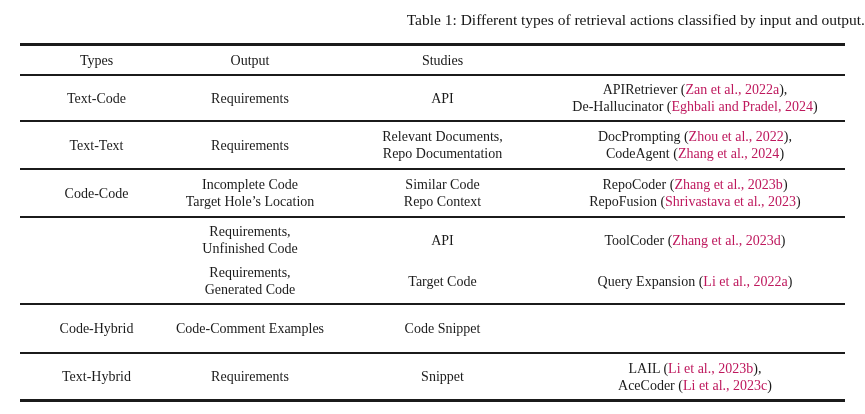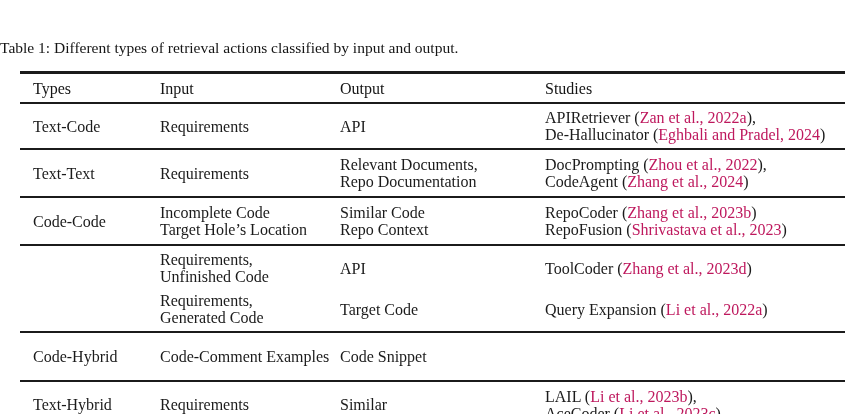--- a/index.html
+++ b/index.html
@@ -14,34 +14,34 @@
     color: #1b1b1b;
     overflow: hidden;
   }
   .page {
     width: 865px;
     height: 414px;
     position: relative;
   }
   .caption {
     padding-top: 10px;
-    text-align: left;
+    text-align: right;
     font-size: 15.5px;
     line-height: 20px;
     color: #151515;
     margin-bottom: 13px;
-    margin-top: 28px;
   }
   .tbl {
     width: 825px;
     margin: 0 auto;
     border-top: 3px solid #1b1b1b;
     border-bottom: 3px solid #1b1b1b;
-    font-size: 16px;
+    font-size: 14px;
     line-height: 17px;
+    text-align: center;
   }
   .hdr-row {
     display: grid;
     grid-template-columns: 140px 180px 205px 300px;
     min-height: 30px;
     align-items: center;
     border-bottom: 2px solid #1b1b1b;
     box-sizing: border-box;
   }
   .hdr-cell { color: #151515; }
@@ -82,21 +82,20 @@
 </style>
 </head>
 <body>
 
 <div class="page">
   <div class="caption">Table 1: Different types of retrieval actions classified by input and output.</div>
 
   <div class="tbl">
     <div class="hdr-row">
       <div class="hdr-cell c1">Types</div>
-      <div class="hdr-cell">Input</div>
       <div class="hdr-cell">Output</div>
       <div class="hdr-cell">Studies</div>
     </div>
     <div id="rows">
         <div class="row">
           <div class="cell-type">Text-Code</div>
           <div class="subwrap">
             <div class="subrow">
               <div class="cell">
                 <div class="cellline">Requirements</div>
@@ -190,21 +189,21 @@
           </div>
         </div>
         <div class="row">
           <div class="cell-type">Text-Hybrid</div>
           <div class="subwrap">
             <div class="subrow">
               <div class="cell">
                 <div class="cellline">Requirements</div>
               </div>
               <div class="cell">
-                <div class="cellline">Similar</div>
+                <div class="cellline">Snippet</div>
               </div>
               <div class="cell">
                 <div class="cellline"><span>LAIL (</span><span class="cite">Li et al., 2023b</span><span>),</span></div>
                 <div class="cellline"><span>AceCoder (</span><span class="cite">Li et al., 2023c</span><span>)</span></div>
               </div>
             </div>
           </div>
         </div>
       </div>
   </div>

